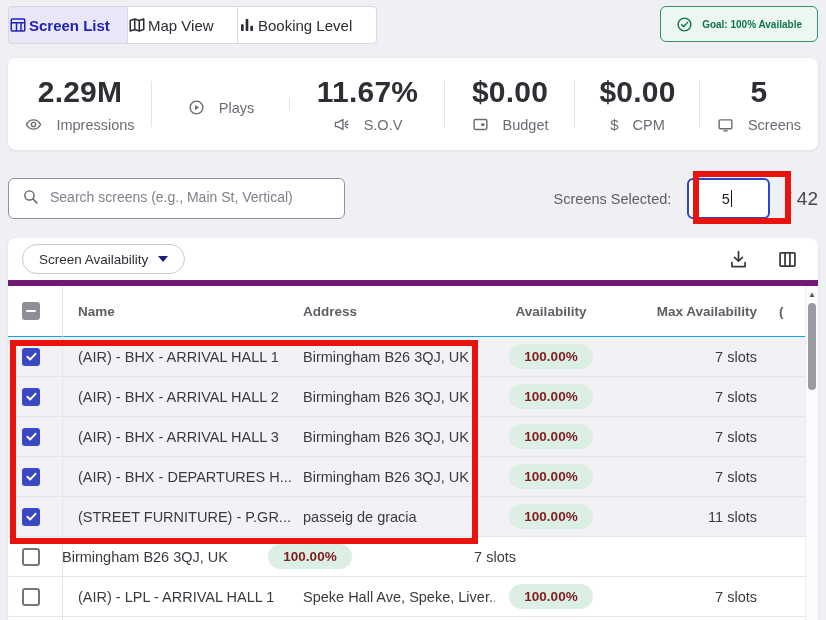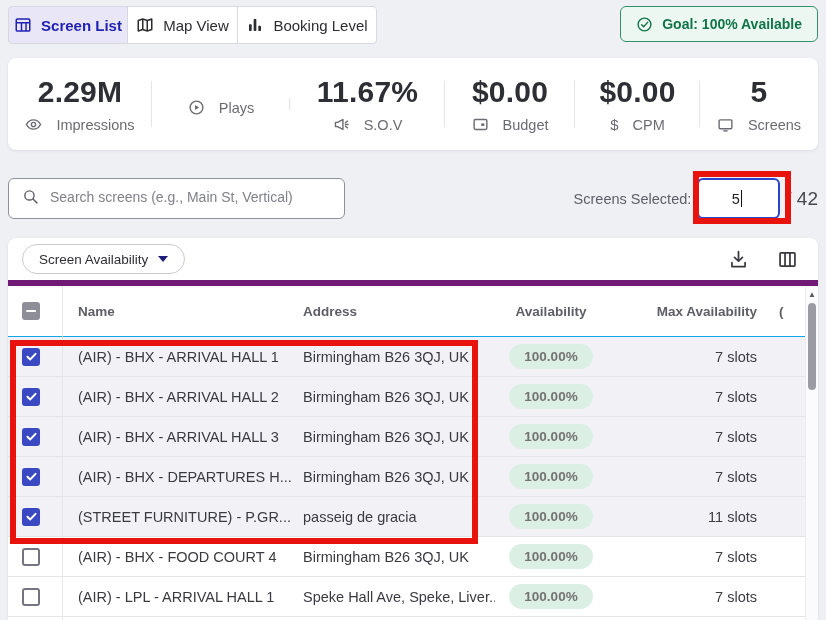--- a/index.html
+++ b/index.html
@@ -7,34 +7,34 @@
     width:826px;height:620px;position:relative;overflow:hidden;
     background:#eff0f4;
     font-family:"Liberation Sans","DejaVu Sans",sans-serif;
     color:#2f3035;
   }
   svg{display:block}
   
   .tabbar{position:absolute;left:8px;top:6px;display:flex;}
   .tab{
     height:38px;box-sizing:border-box;border:1px solid #d8d8e0;background:#fff;
-    display:flex;align-items:center;justify-content:center;gap:9px;
+    display:flex;align-items:center;gap:2px;
     font-size:15px;font-weight:500;color:#2c2c33;margin-left:-1px;cursor:pointer;
   }
   .tab:first-child{margin-left:0;border-radius:4px 0 0 4px;}
   .tab:last-child{border-radius:0 4px 4px 0;}
   .tab.active{background:#e8e6f7;color:#2223b2;font-weight:600;}
   .tab .ticon{width:18px;height:18px;}
   .t1{width:120px}.t2{width:111px}.t3{width:140px}
   
   .goal{
     position:absolute;right:8px;top:6px;height:36px;box-sizing:border-box;
     display:flex;align-items:center;gap:9px;padding:0 15px;
     background:#edf7f1;border:1px solid #35916a;border-radius:6px;
-    color:#117449;font-size:14px;font-weight:700;
+    color:#117449;font-size:10px;font-weight:700;
   }
   
   .stats-card{
     position:absolute;left:8px;top:58px;width:810px;height:92px;background:#fff;
     border-radius:8px;box-shadow:0 1px 3px rgba(40,40,60,.10);
     display:flex;align-items:center;
   }
   .stat{position:relative;text-align:center;box-sizing:border-box;}
   .stat:nth-child(1){width:144px}.stat:nth-child(2){width:138px}
   .stat:nth-child(3){width:155px}.stat:nth-child(4){width:130px}
@@ -50,21 +50,21 @@
     background:#fff;border:1px solid #8f909b;border-radius:6px;
     display:flex;align-items:center;padding:0 10px 4px 13px;gap:9px;
   }
   .search-box input{
     border:none;outline:none;flex:1;font-size:14px;color:#333;background:transparent;
     font-family:"Liberation Sans",sans-serif;
   }
   .search-box input::placeholder{color:#80818a;}
   .sel-group{
     position:absolute;left:480px;right:8px;top:178px;height:41px;
-    display:flex;align-items:center;justify-content:flex-end;gap:6px;
+    display:flex;align-items:center;justify-content:flex-end;gap:16px;
   }
   .sel-label{font-size:14.5px;color:#5f6067;}
   .sel-input-wrap{position:relative;width:83px;height:41px;}
   .sel-input{
     width:100%;height:100%;box-sizing:border-box;border:2px solid #2b45cc;border-radius:6px;
     text-align:center;font-size:14.5px;color:#222;outline:none;background:#fff;
     font-family:"Liberation Sans",sans-serif;padding-right:8px;
   }
   .text-cursor{position:absolute;left:calc(50% + 2px);top:12px;width:1.5px;height:17px;background:#111;}
   .sel-total{font-size:19px;color:#46464c;}
@@ -89,21 +89,21 @@
   .trow{height:40px;box-sizing:border-box;border-bottom:1px solid #e5e5e9;background:#fff;}
   .trow.selected{background:#f2f2f6;}
   .col-check{width:54px;flex:none;box-sizing:border-box;padding-left:14px;display:flex;align-items:center;}
   .col-name{width:241px;flex:none;box-sizing:border-box;padding-left:16px;}
   .col-address{width:192px;flex:none;box-sizing:border-box;}
   .col-avail{width:112px;flex:none;display:flex;justify-content:center;}
   .col-max{width:150px;flex:none;box-sizing:border-box;text-align:right;}
   .col-extra{flex:1;box-sizing:border-box;padding-left:22px;overflow:hidden;}
   .th{font-size:13.5px;font-weight:700;color:#5e5f66;}
   .td{font-size:14.5px;color:#3a3a41;white-space:nowrap;overflow:hidden;}
-  .pill{background:#dcefe5;color:#737373;font-size:13.5px;font-weight:700;border-radius:13px;padding:5px 15px;}
+  .pill{background:#dcefe5;color:#7f1d1d;font-size:13.5px;font-weight:700;border-radius:13px;padding:5px 15px;}
   .cb{width:18px;height:18px;box-sizing:border-box;border:2px solid #75757f;border-radius:3px;background:#fff;cursor:pointer;display:flex;align-items:center;justify-content:center;}
   .cb svg{display:none;}
   .cb.checked{background:#3a49c3;border-color:#3a49c3;}
   .cb.checked svg{display:block;}
   .cb.indeterminate{background:#8e8e98;border-color:#8e8e98;}
   .cb .minus{display:none;width:10px;height:2.5px;background:#fff;border-radius:1px;}
   .cb.indeterminate .minus{display:block;}
   .col-divider{position:absolute;left:54px;top:48px;bottom:0;width:1px;background:#e6e6ea;}
   
   .vscroll{position:absolute;right:0;top:48px;bottom:0;width:13px;background:#fbfbfd;border-left:1px solid #ececf0;box-sizing:border-box;}
@@ -366,21 +366,20 @@
     <div class="col-max td">11 slots</div>
     <div class="col-extra td"></div>
   </div>
 
   <div class="trow">
     <div class="col-check">
       <span class="cb">
         
       </span>
     </div>
-    <div class="col-name td">(AIR) - BHX - FOOD COURT 4</div>
     <div class="col-address td">Birmingham B26 3QJ, UK</div>
     <div class="col-avail">
       <span class="pill">100.00%</span>
     </div>
     <div class="col-max td">7 slots</div>
     <div class="col-extra td"></div>
   </div>
 
   <div class="trow">
     <div class="col-check">

